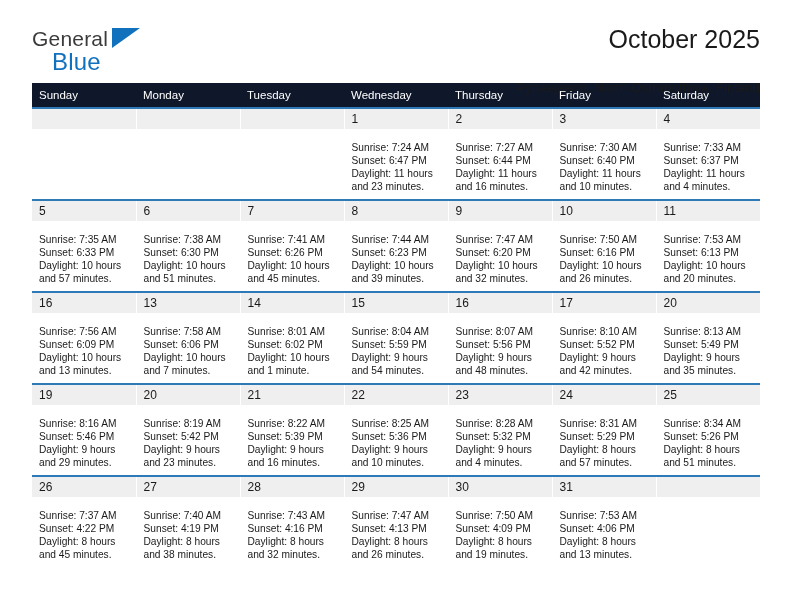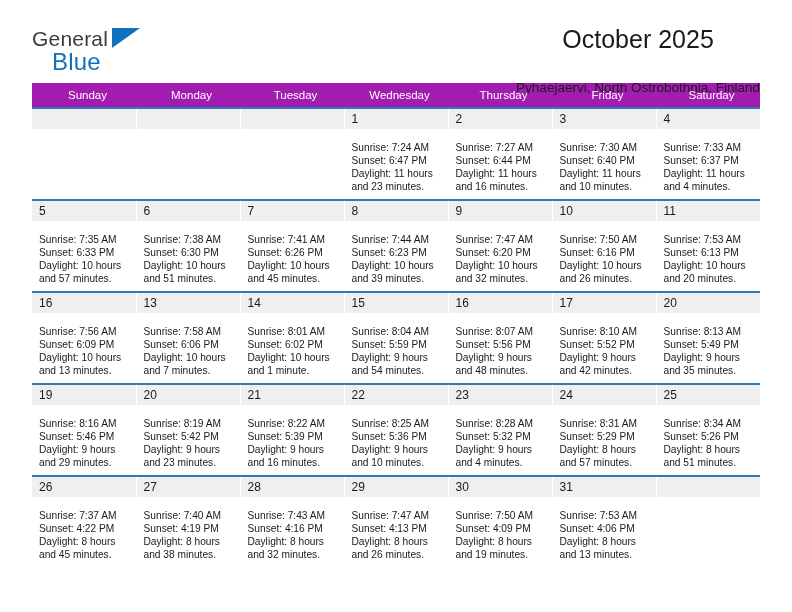--- a/index.html
+++ b/index.html
@@ -59,21 +59,21 @@
   .logo-tri {
     position: absolute;
     left: 80px;
     top: 4px;
     width: 0;
     height: 0;
     border-left: 28px solid #1271bd;
     border-bottom: 20px solid transparent;
   }
   .titles {
-    text-align: center;
+    text-align: right;
     padding-top: 0;
   }
   .cal-title {
     font-size: 25px;
     font-weight: normal;
     color: #1a1a1a;
     line-height: 30px;
     margin: 0;
   }
   .cal-subtitle {
@@ -84,25 +84,25 @@
   }
 
   
   .calendar {
     margin-top: 11px;
     width: 728px;
     border-collapse: collapse;
     table-layout: fixed;
   }
   .calendar th {
-    background: #a21caf;
+    background: #0f172a;
     color: #ffffff;
     font-weight: normal;
     font-size: 11.5px;
-    text-align: center;
+    text-align: left;
     padding: 6px 0 6px 7px;
     height: 21px;
     box-sizing: border-box;
     border: none;
   }
   .calendar td {
     width: 104px;
     height: 90px;
     vertical-align: top;
     padding: 0;

